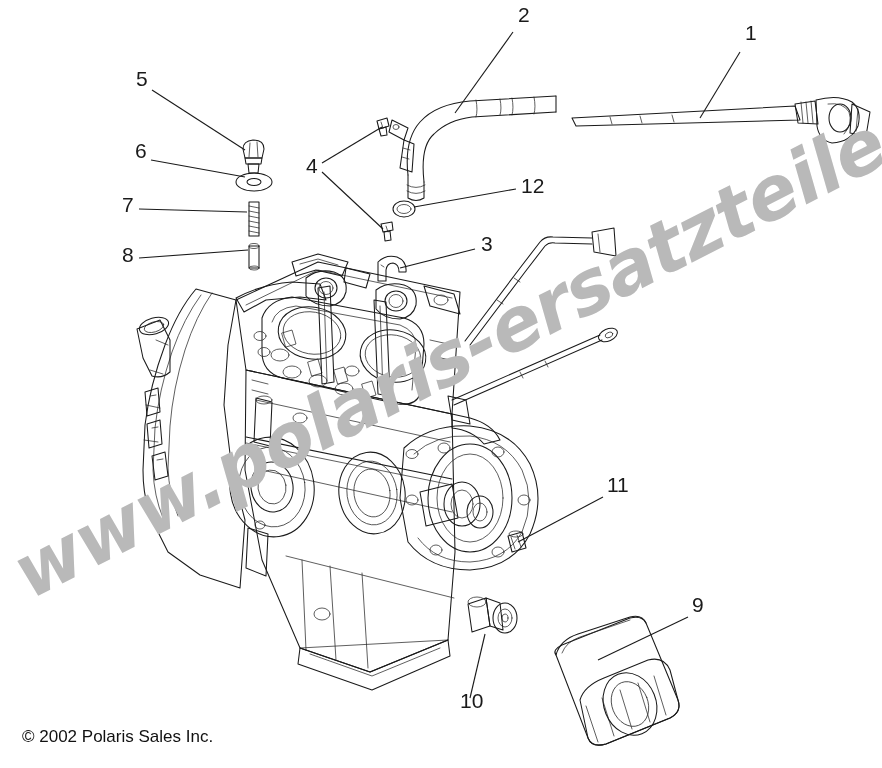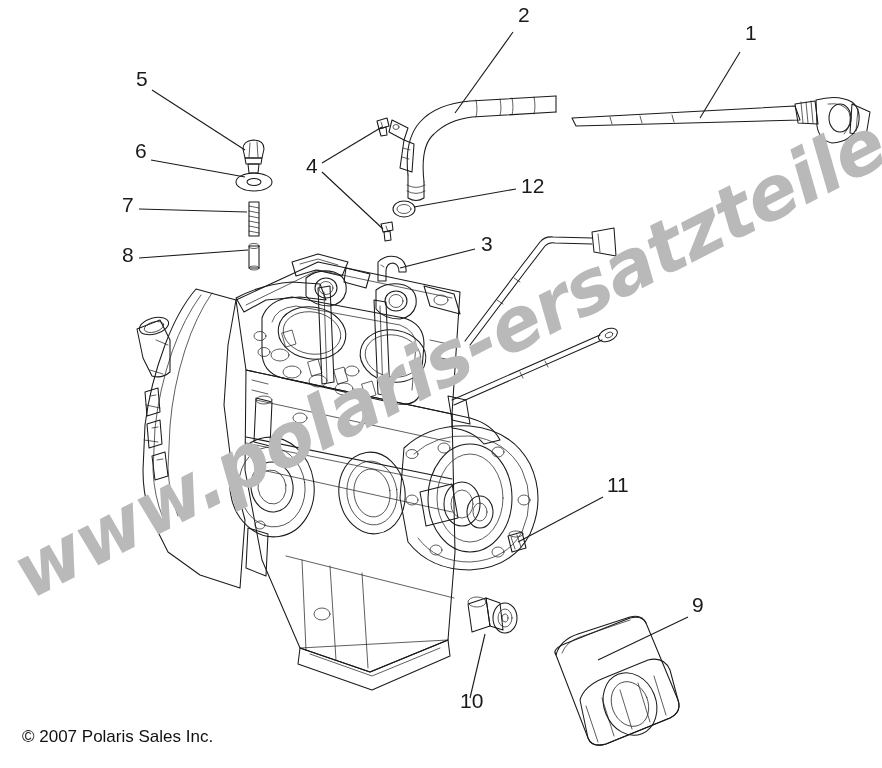--- a/index.html
+++ b/index.html
@@ -360,15 +360,15 @@
         <text x="607" y="492" class="callout-num">11</text>
         <text x="521" y="193" class="callout-num">12</text>
       </g>
 
   </svg>
 
   <svg id="watermark" viewBox="0 0 882 768">
     <text class="wm-text" id="wm-label" x="30" y="600" transform="rotate(-27 30 600)" fill="#b9b9b9" font-size="74">www.polaris-ersatzteile.de</text>
   </svg>
 
-  <div id="copyright">© 2007 Polaris Sales Inc.</div>
+  <div id="copyright">© 2002 Polaris Sales Inc.</div>
 
 </div>
 
 </body></html>

